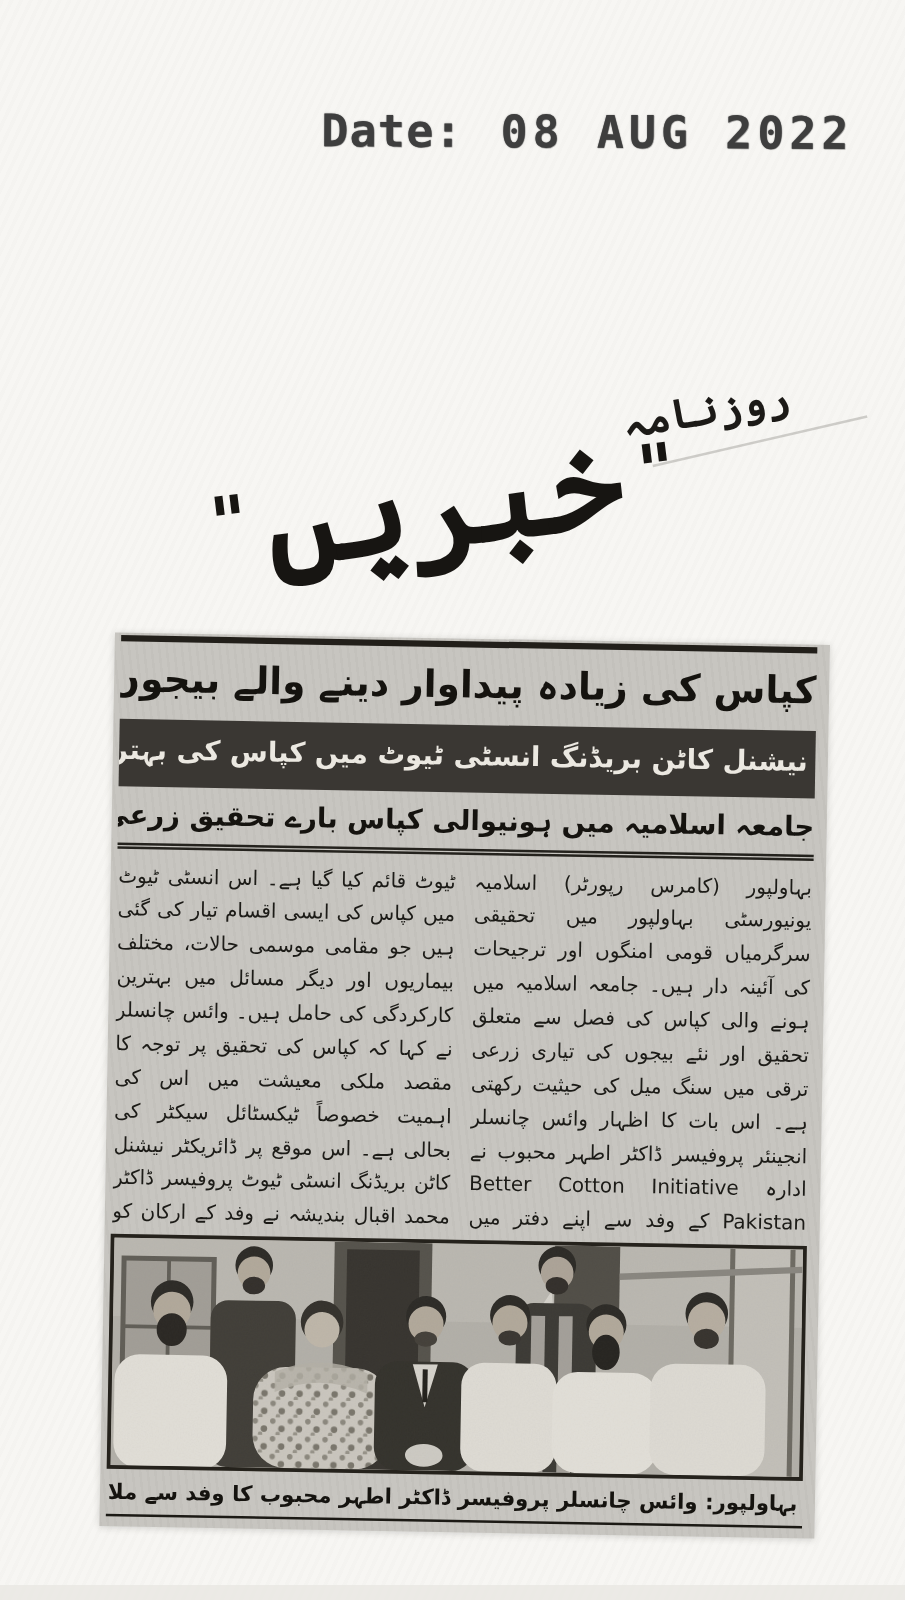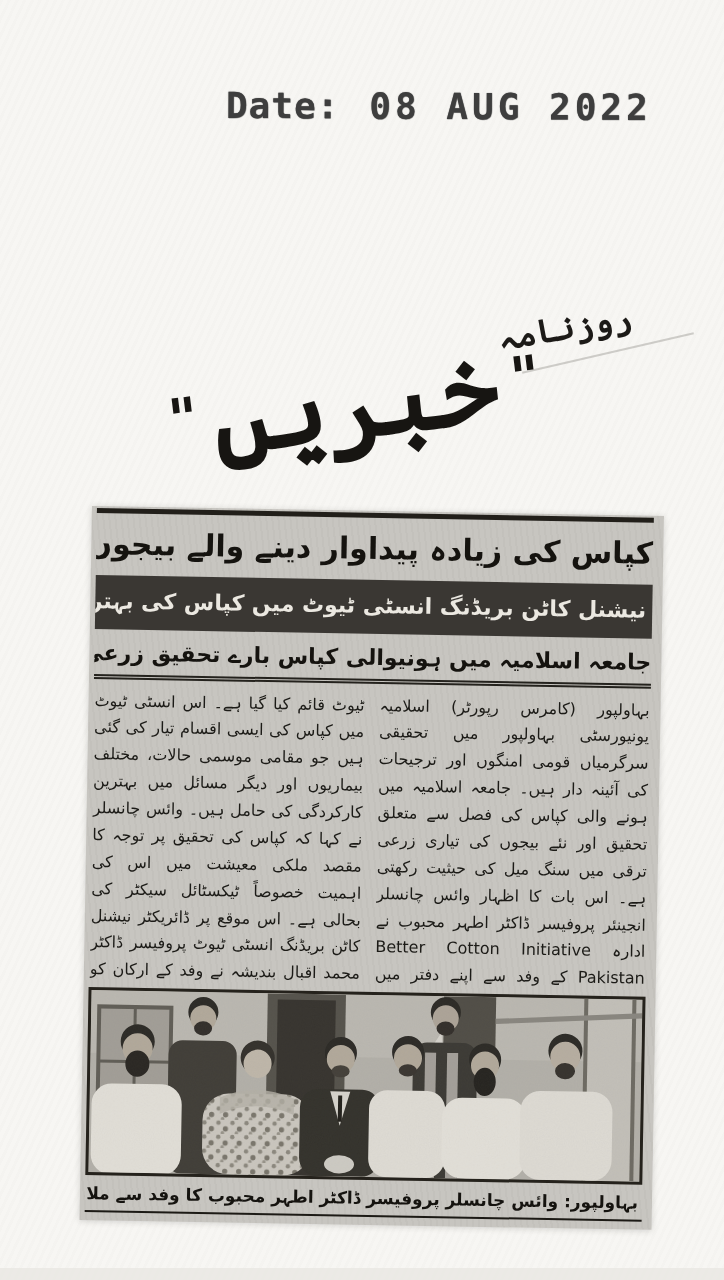--- a/index.html
+++ b/index.html
@@ -15,21 +15,21 @@
   }
   
   .stamp{
     position:absolute;left:226px;top:86px;display:flex;gap:30px;align-items:baseline;
     font-family:"DejaVu Sans Mono","Liberation Mono",monospace;
     font-weight:700;font-size:36px;color:#3e3e3e;
     text-shadow:0 0 1px rgba(62,62,62,.75), 0.5px 0.5px 0 rgba(62,62,62,.35);
     transform:rotate(0.3deg);white-space:nowrap;
   }
   .stamp .val{letter-spacing:4px;}
-  .stamp .lbl{letter-spacing:1px;}
+  .stamp .lbl{letter-spacing:1px;margin-left:31px;}
   
   .masthead-daily{
     position:absolute;left:497px;top:308px;
     font-family:"DejaVu Serif","Liberation Serif",serif;
     font-weight:700;font-size:33px;color:#1c1a17;
     transform:rotate(-10deg);white-space:nowrap;
   }
   .masthead-title{
     position:absolute;left:160px;top:318px;width:390px;height:170px;
     display:flex;align-items:center;justify-content:center;gap:14px;

